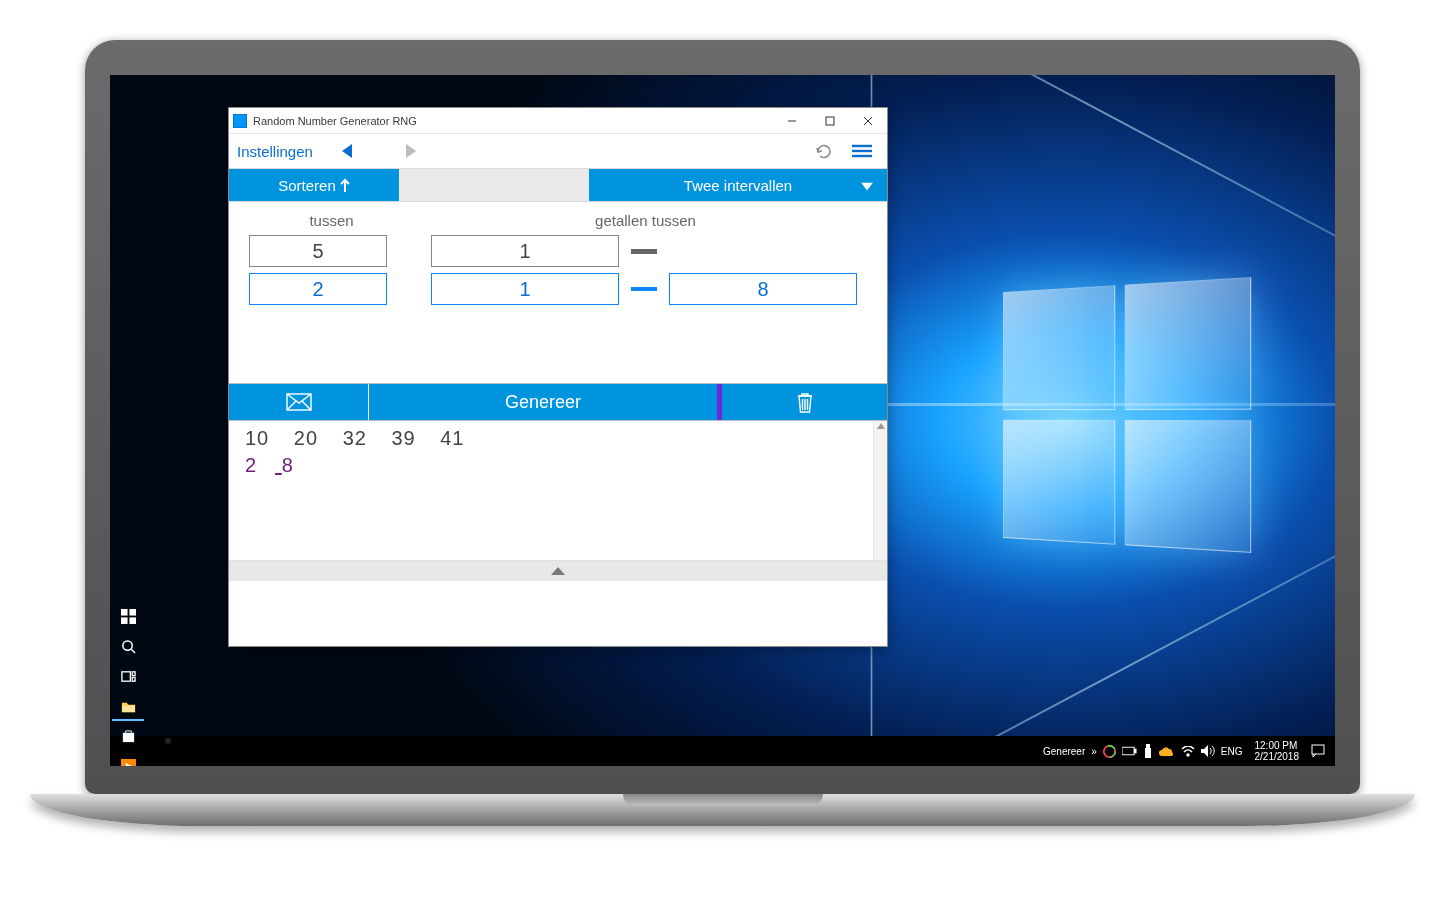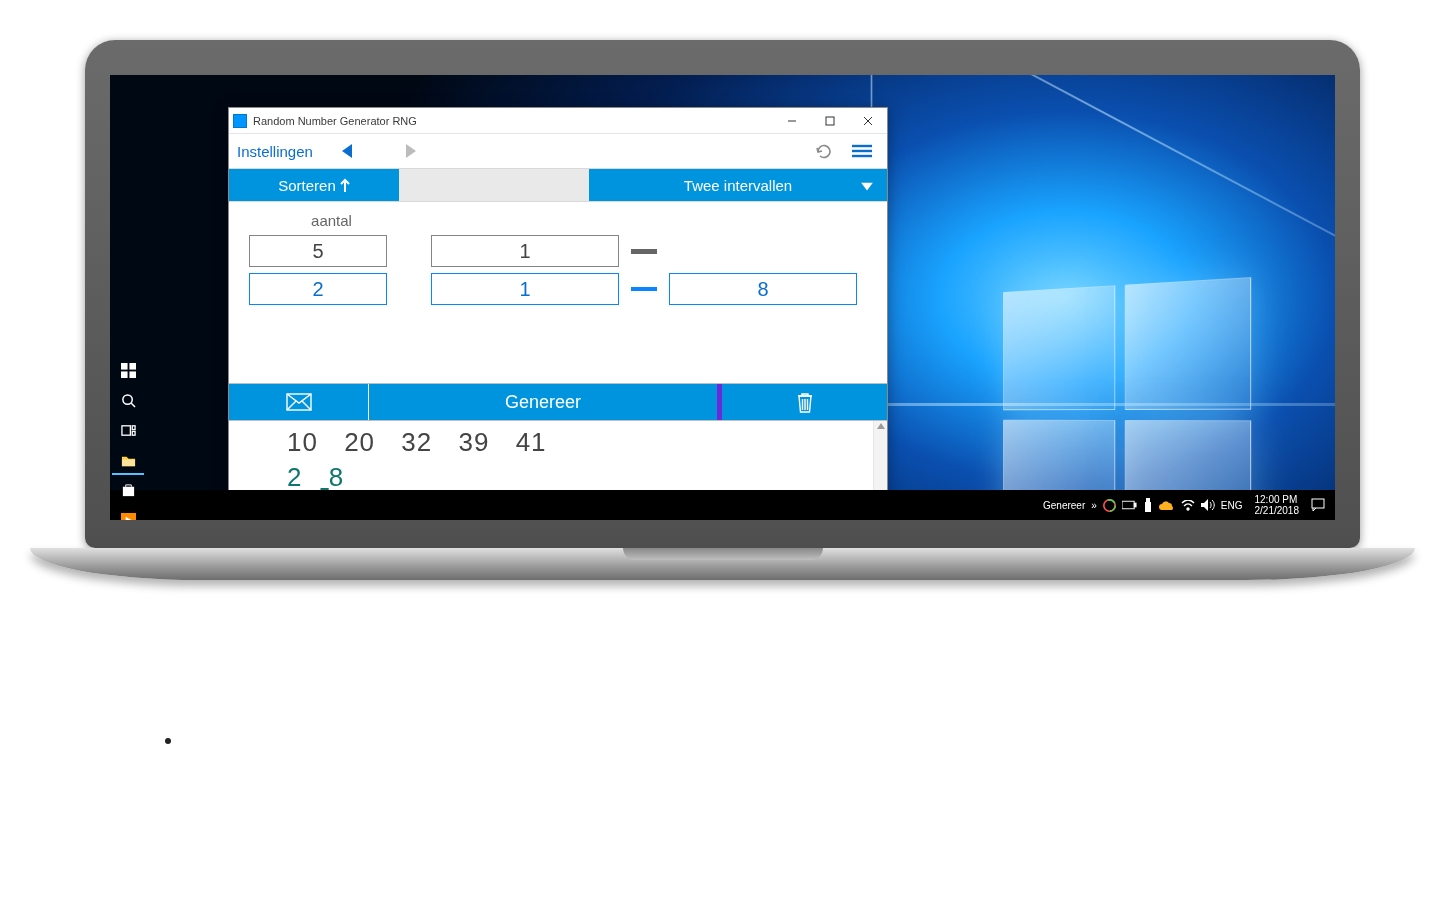--- a/index.html
+++ b/index.html
@@ -14,21 +14,21 @@
   
   .laptop-frame {
     position: absolute;
     left: 85px;
     top: 40px;
     width: 1275px;
     height: 825px;
   }
   .lid {
     width: 1275px;
-    height: 508px;
+    height: 754px;
     background: linear-gradient(180deg, #6b6b6b 0%, #4f4f4f 100%);
     border-radius: 30px 30px 10px 10px;
     padding: 35px 25px 28px 25px;
     position: relative;
     box-shadow: 0 2px 10px rgba(0,0,0,0.4);
   }
   .screen {
     width: 100%;
     height: 100%;
     background: #000;
@@ -258,28 +258,27 @@
   .action.trash{ width:165px; background:#0094df;}
   
   .results-wrap {
     position: relative;
     height: 140px;
     border-bottom:1px solid #e1e1e1;
     display:flex;
   }
   .results {
     flex:1;
-    padding: 6px 10px;
-    font-size: 26px;
+    padding: 6px 16px;
+    font-size: 20px;
     color:#444;
     overflow:hidden;
     letter-spacing: 1px;
-    margin-left: 48px;
-  }
-  .results .line2 { color:#0f766e; margin-top:4px;text-decoration:underline;}
+  }
+  .results .line2 { color:#701a75; margin-top:4px;text-decoration:underline;}
   .results .num { display:inline-block; margin-right:18px;}
   .scrollbar {
     width:14px;
     background:#f3f3f3;
     position:relative;
     border-left:1px solid #e6e6e6;
   }
   .scrollbar .up-c {
     position:absolute; top:2px; left:3px;
     border-left:4px solid transparent;
@@ -383,21 +382,22 @@
               <span class="caret">
                 <svg width="12" height="8">
                     <polygon points="0,0 12,0 6,8" fill="#fff"></polygon>
                   </svg>
               </span>
             </div>
           </div>
 
           <div class="inputs">
             <div class="labels">
-              <div class="l1">aantal</div>
+              <div class="l1">tussen</div>
+              <div class="l2">getallen tussen</div>
             </div>
 
             <div class="row">
               <div class="boxw">
                   <div class="box">5</div>
                 </div>
               <div class="spacer"></div>
               <div class="boxw2">
                   <div class="box">1</div>
                 </div>

